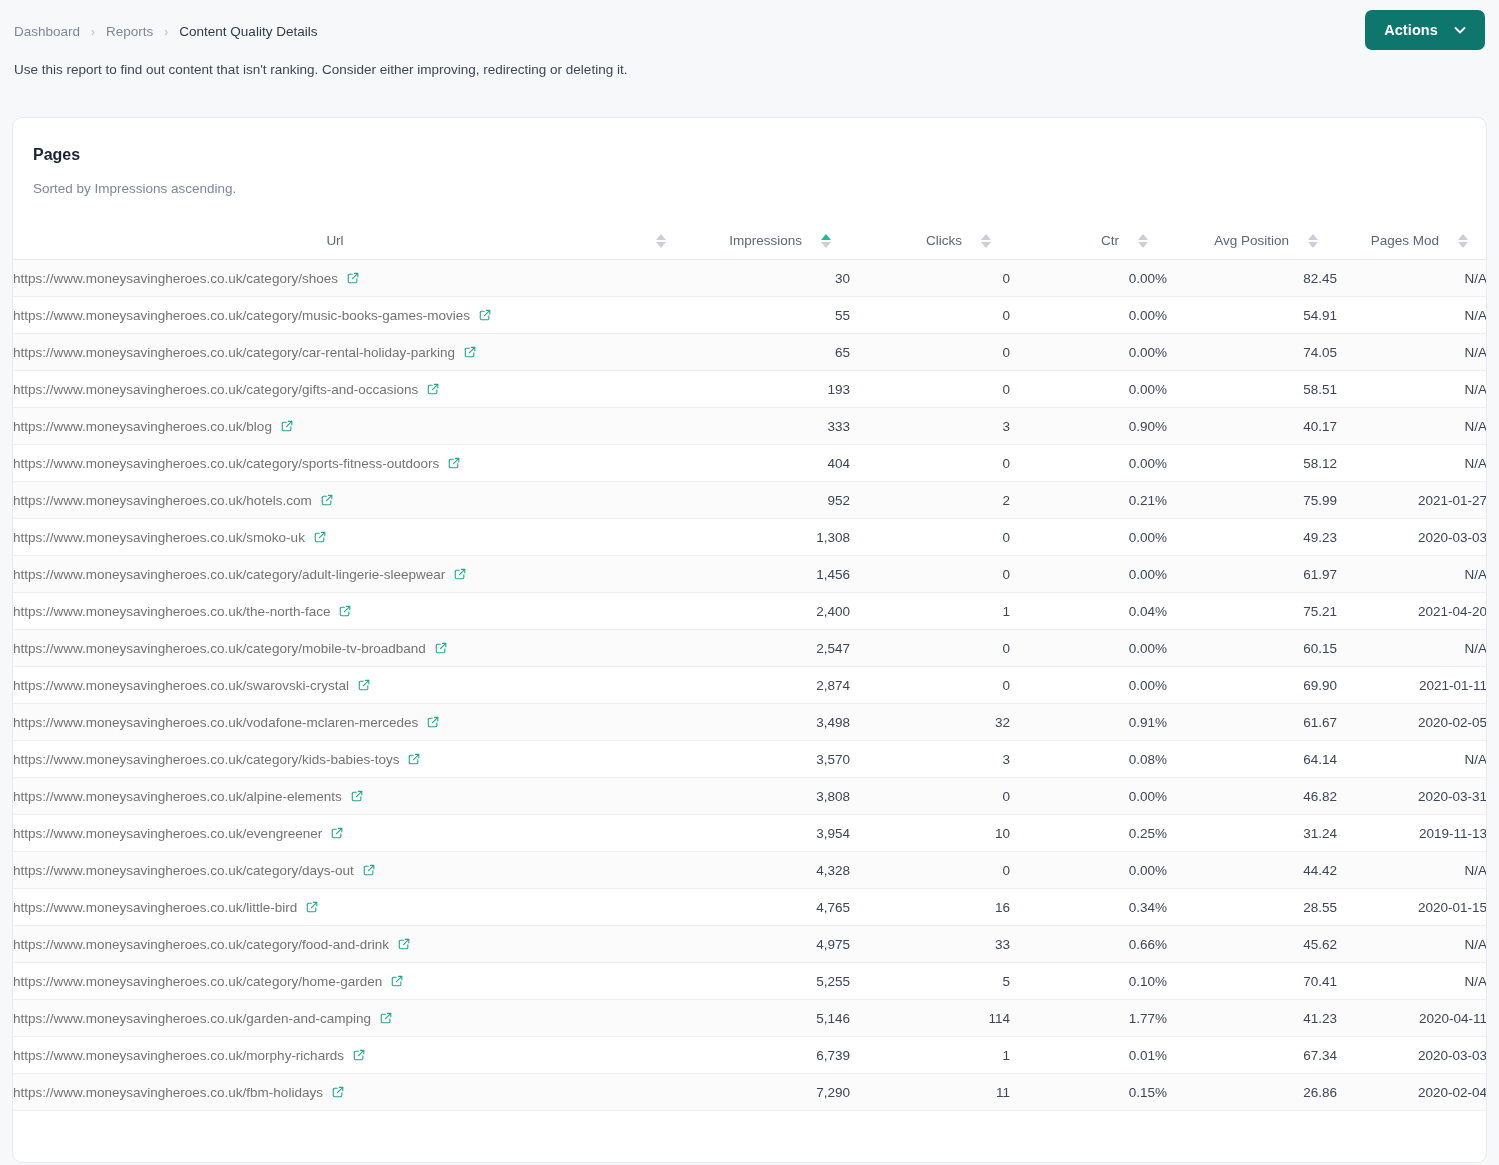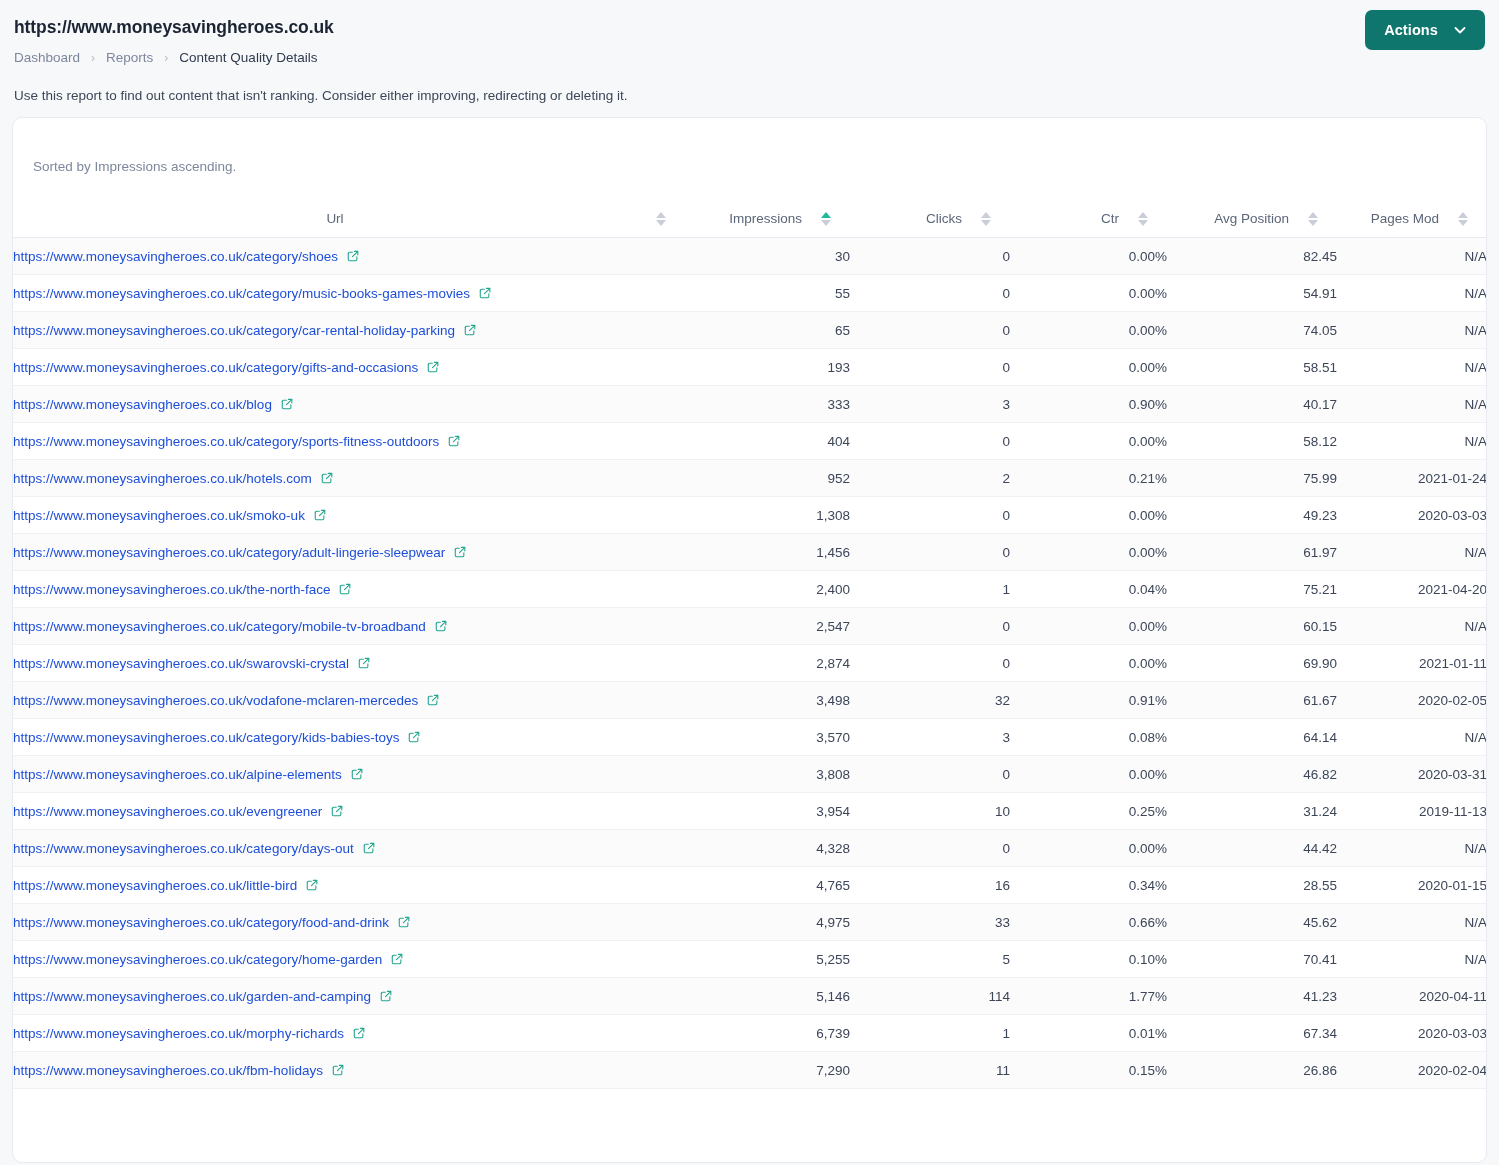--- a/index.html
+++ b/index.html
@@ -170,34 +170,33 @@
     white-space: nowrap;
   }
   tbody tr:nth-child(odd) td { background: #fbfbfc; }
   tbody tr:nth-child(even) td { background: #ffffff; }
 
   td.url-cell { padding-left: 20px; }
   td.num-cell { text-align: right; padding-right: 22px; color: #3c4658; }
   td.mod-cell { text-align: right; padding-right: 22px; }
 
   .url-link {
-    color: #1d4ed8;
+    color: #737373;
     text-decoration: none;
     display: inline-flex;
     align-items: center;
     gap: 8px;
   }
   .url-link .ext-icon { display: inline-block; line-height: 0; }
 </style>
 </head>
 <body>
 
 <div class="page-header">
 
-  <div class="site-title">https://www.moneysavingheroes.co.uk</div>
 
   <nav class="breadcrumb">
     <a class="crumb-link" href="#">Dashboard</a>
     <span class="crumb-sep">›</span>
     <a class="crumb-link" href="#">Reports</a>
     <span class="crumb-sep">›</span>
     <span class="crumb-current">Content Quality Details</span>
   </nav>
 
   <div class="intro-text">Use this report to find out content that isn't ranking. Consider either improving, redirecting or deleting it.</div>
@@ -208,20 +207,21 @@
       <svg width="16" height="16" viewBox="0 0 16 16" aria-hidden="true">
         <path d="M3.5 6 L8 10.5 L12.5 6" fill="none" stroke="#ffffff" stroke-width="1.8" stroke-linecap="round" stroke-linejoin="round"></path>
       </svg>
     </span>
   </button>
 </div>
 
 <div class="card">
 
   <div class="card-head">
+    <div class="card-title">Pages</div>
     <div class="card-subtitle">Sorted by Impressions ascending.</div>
   </div>
 
   <table class="pages-table">
     <colgroup>
       <col class="c-url">
         <col class="c-imp">
         <col class="c-clk">
       <col class="c-ctr">
         <col class="c-pos">
@@ -389,21 +389,21 @@
                   <path d="M2.6 5.1 a1.4 1.4 0 0 1 1.4-1.4 H7.2" fill="none" stroke="#22a58e" stroke-width="1.25" stroke-linecap="round"></path>
                   <path d="M2.6 5.1 V12.1 a1.4 1.4 0 0 0 1.4 1.4 H11 a1.4 1.4 0 0 0 1.4-1.4 V9.0" fill="none" stroke="#22a58e" stroke-width="1.25" stroke-linecap="round"></path>
                   <path d="M7.4 8.8 L13.3 2.9" fill="none" stroke="#22a58e" stroke-width="1.25" stroke-linecap="round"></path>
                   <path d="M9.5 2.7 H13.5 V6.7" fill="none" stroke="#22a58e" stroke-width="1.25" stroke-linecap="round" stroke-linejoin="round"></path>
                 </svg></span>
             </a></td>
           <td class="num-cell">952</td>
           <td class="num-cell">2</td>
           <td class="num-cell">0.21%</td>
           <td class="num-cell">75.99</td>
-          <td class="mod-cell">2021-01-24</td>
+          <td class="mod-cell">2021-01-27</td>
         </tr>
         <tr>
           <td class="url-cell"><a class="url-link" href="#">
               <span>https://www.moneysavingheroes.co.uk/smoko-uk</span>
               <span class="ext-icon"><svg width="14" height="14" viewBox="0 0 16 16" aria-hidden="true">
                   <path d="M2.6 5.1 a1.4 1.4 0 0 1 1.4-1.4 H7.2" fill="none" stroke="#22a58e" stroke-width="1.25" stroke-linecap="round"></path>
                   <path d="M2.6 5.1 V12.1 a1.4 1.4 0 0 0 1.4 1.4 H11 a1.4 1.4 0 0 0 1.4-1.4 V9.0" fill="none" stroke="#22a58e" stroke-width="1.25" stroke-linecap="round"></path>
                   <path d="M7.4 8.8 L13.3 2.9" fill="none" stroke="#22a58e" stroke-width="1.25" stroke-linecap="round"></path>
                   <path d="M9.5 2.7 H13.5 V6.7" fill="none" stroke="#22a58e" stroke-width="1.25" stroke-linecap="round" stroke-linejoin="round"></path>
                 </svg></span>

